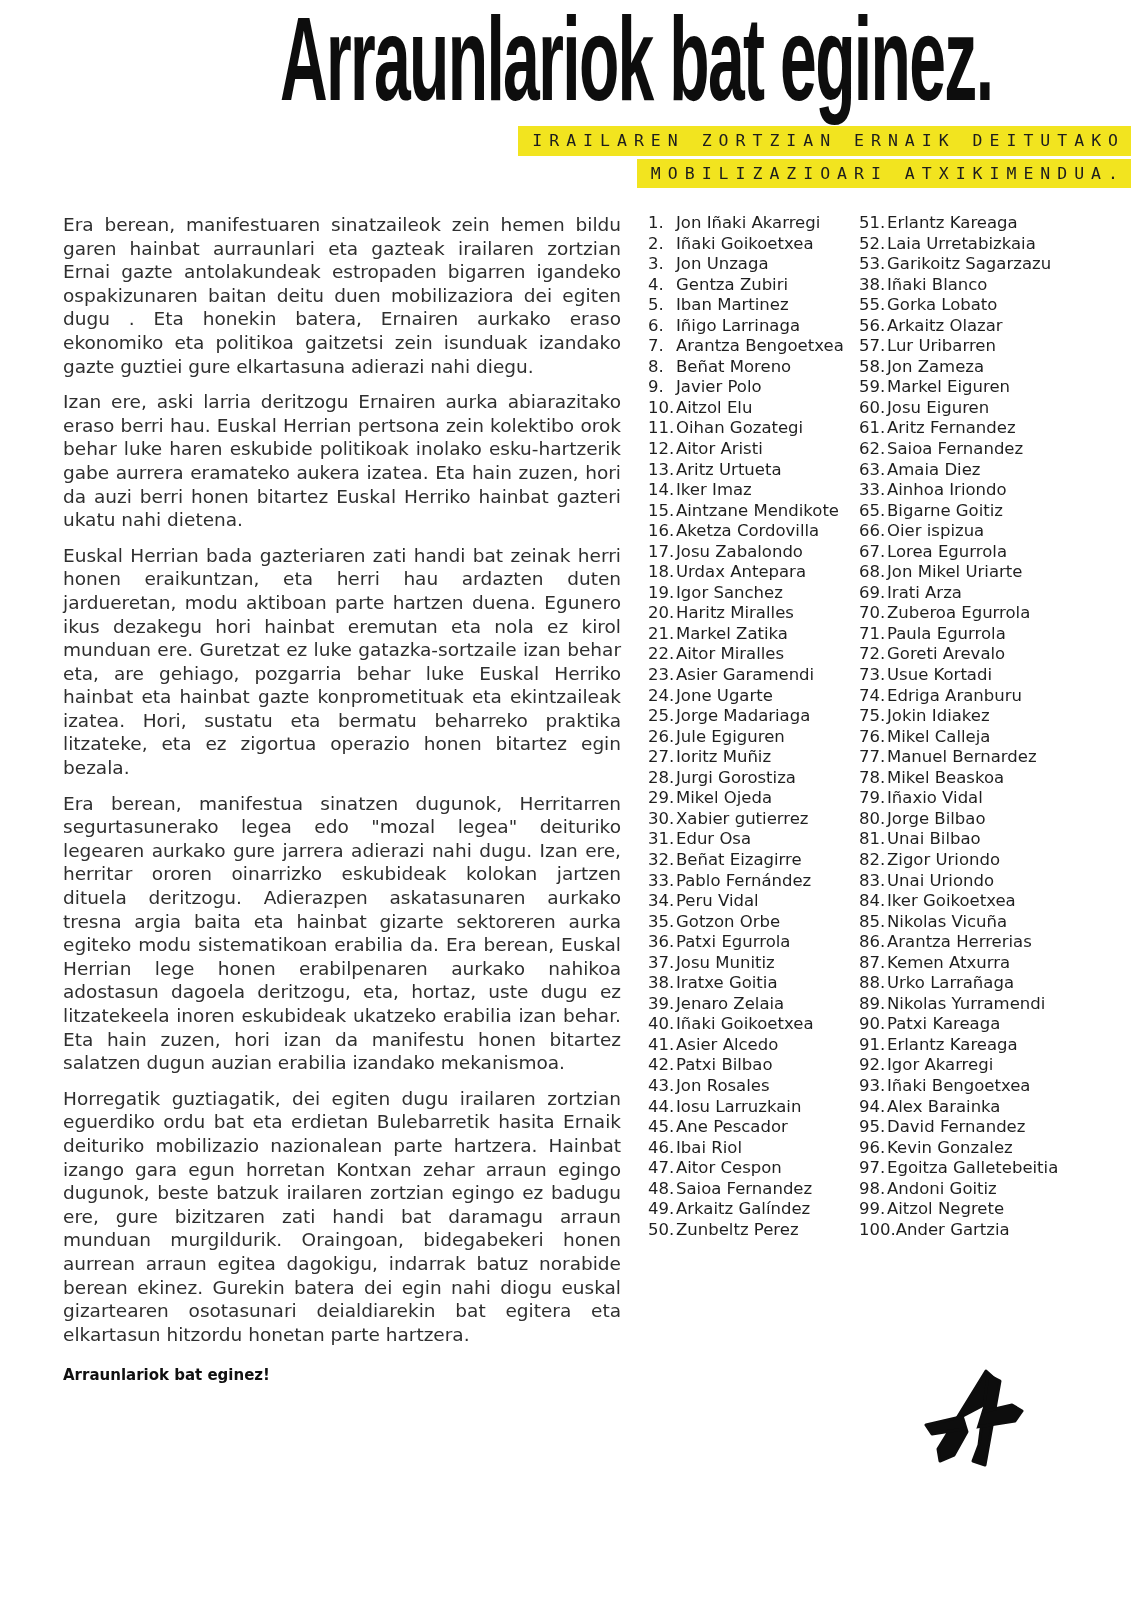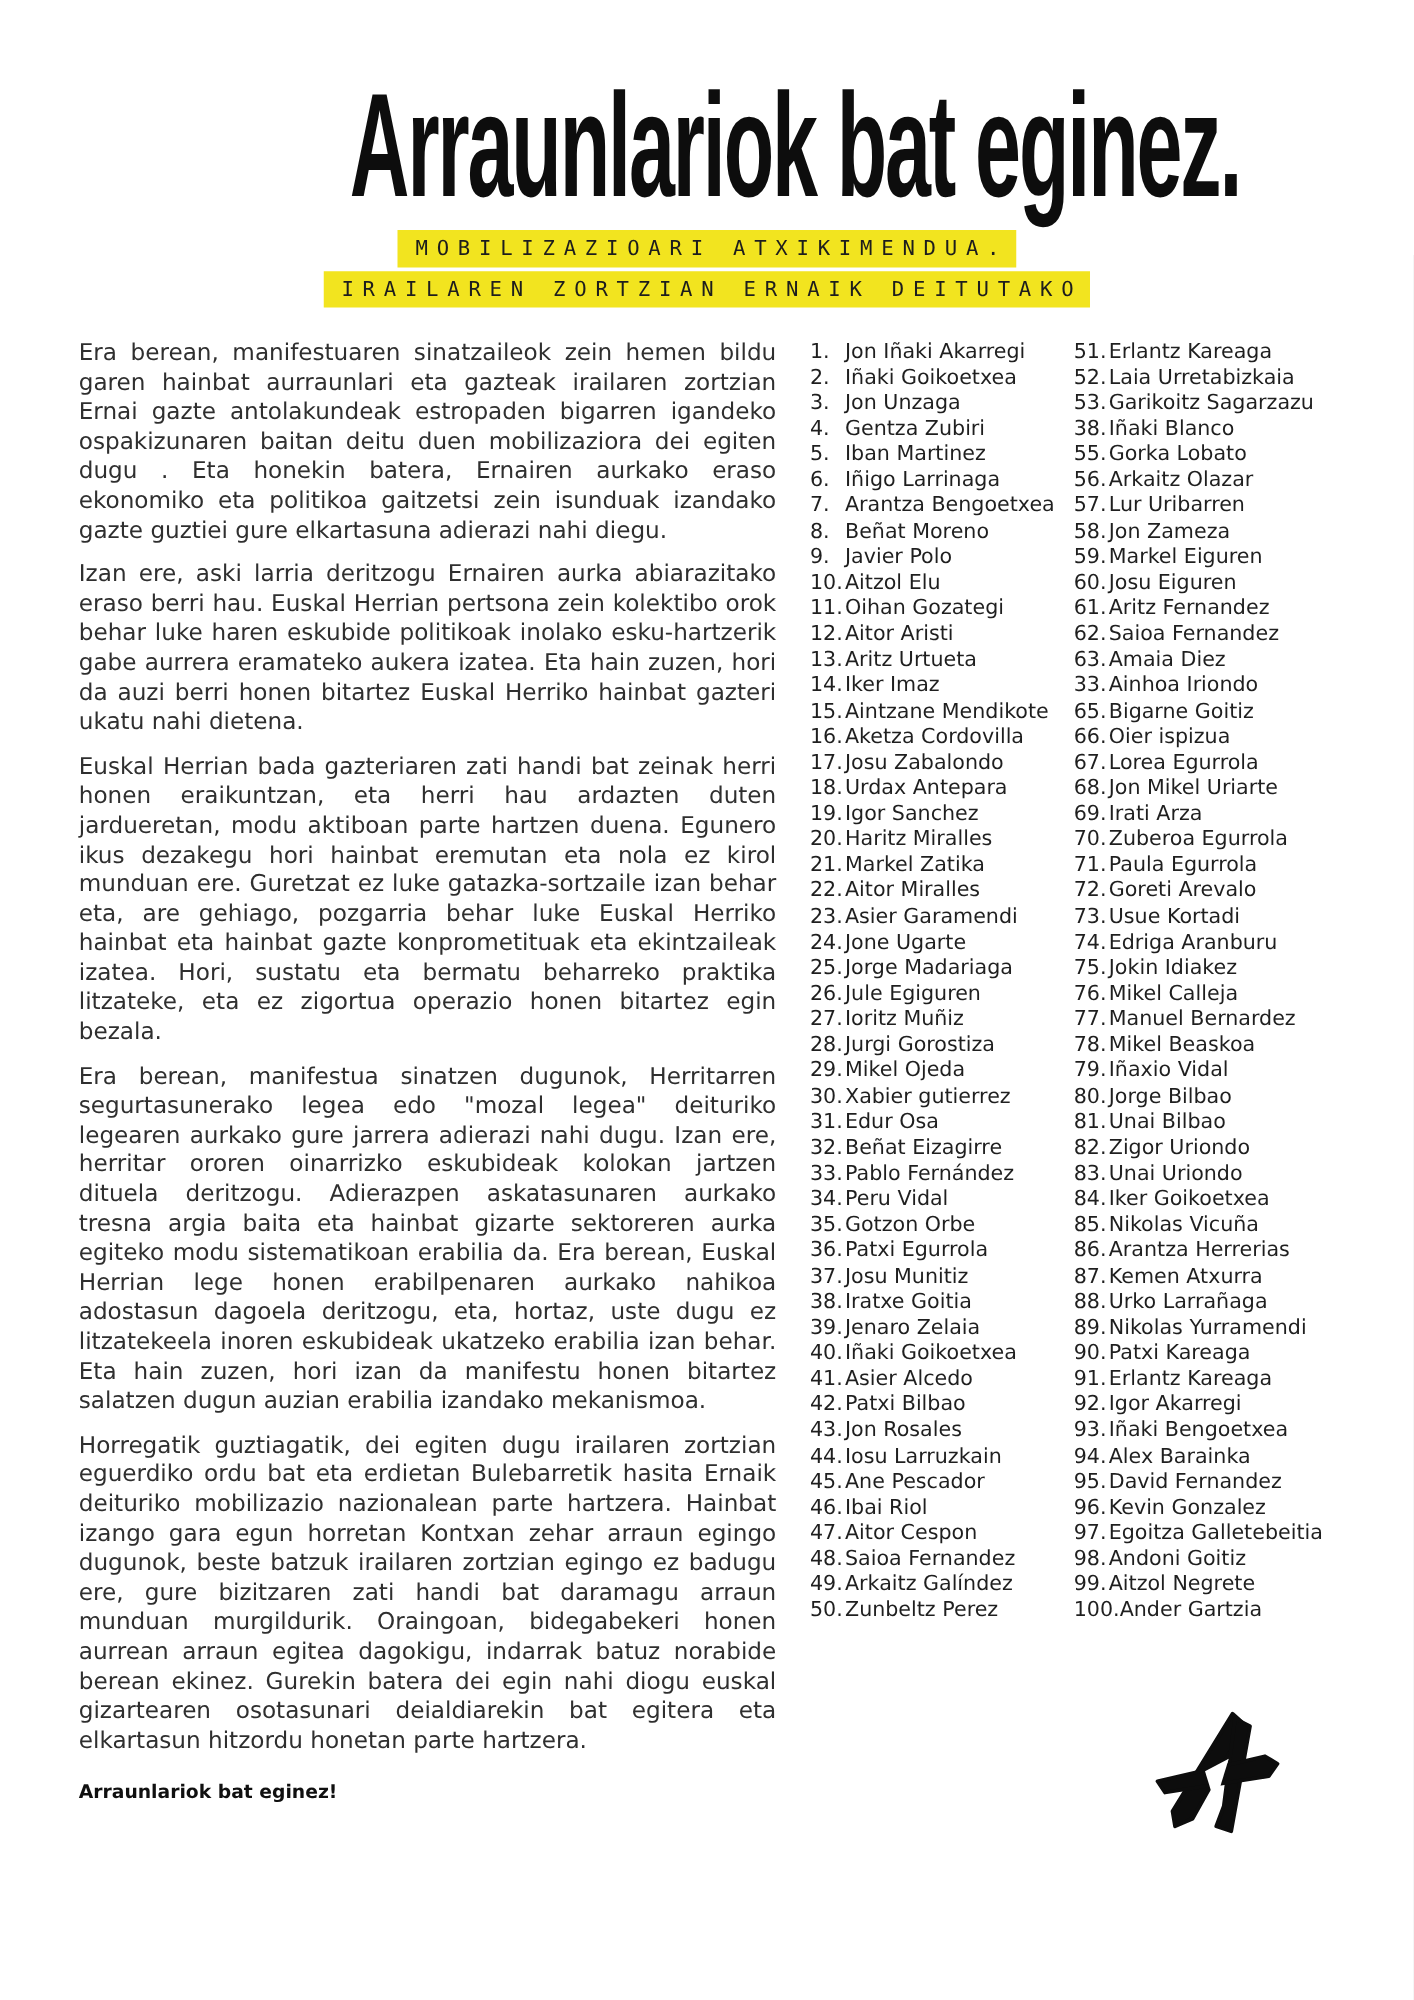--- a/index.html
+++ b/index.html
@@ -4,21 +4,21 @@
 <style>
   html,body { margin:0; padding:0; background:#e8e8e8; }
   .page {
     position:relative;
     width:1131px; height:1600px;
     margin:0 auto;
     background:#ffffff;
     font-family:"DejaVu Sans", sans-serif;
     overflow:hidden;
   }
-  .header { text-align:center; padding-top:58px; }
+  .header { text-align:right; }
   .title {
     display:inline-block;
     font-family:"Liberation Sans", sans-serif;
     font-weight:bold;
     font-size:118px;
     line-height:1.0;
     letter-spacing:-3px;
     white-space:nowrap;
     color:#0d0d0d;
     transform:scaleX(0.56);
@@ -73,24 +73,24 @@
 <body>
 
 <div class="page">
 
   <div class="header">
     <div>
       <span class="title" style="color: rgb(13, 13, 13);">Arraunlariok bat eginez.</span>
     </div>
     <div class="subtitle">
       <div class="sub-line-wrap">
-        <span class="sub-line" style="background: rgb(242, 228, 31);">MOBILIZAZIOARI ATXIKIMENDUA.</span>
+        <span class="sub-line" style="background: rgb(242, 228, 31);">IRAILAREN ZORTZIAN ERNAIK DEITUTAKO</span>
       </div>
       <div class="sub-line-wrap">
-        <span class="sub-line" style="background: rgb(242, 228, 31);">IRAILAREN ZORTZIAN ERNAIK DEITUTAKO</span>
+        <span class="sub-line" style="background: rgb(242, 228, 31);">MOBILIZAZIOARI ATXIKIMENDUA.</span>
       </div>
     </div>
   </div>
 
   <div class="content">
     <div class="left-col">
       <div>
           <p class="para">Era berean, manifestuaren sinatzaileok zein hemen bildu garen hainbat aurraunlari eta gazteak irailaren zortzian Ernai gazte antolakundeak estropaden bigarren igandeko ospakizunaren baitan deitu duen mobilizaziora dei egiten dugu . Eta honekin batera, Ernairen aurkako eraso ekonomiko eta politikoa gaitzetsi zein isunduak izandako gazte guztiei gure elkartasuna adierazi nahi diegu.</p>
           <p class="para">Izan ere, aski larria deritzogu Ernairen aurka abiarazitako eraso berri hau. Euskal Herrian pertsona zein kolektibo orok behar luke haren eskubide politikoak inolako esku-hartzerik gabe aurrera eramateko aukera izatea. Eta hain zuzen, hori da auzi berri honen bitartez Euskal Herriko hainbat gazteri ukatu nahi dietena.</p>
           <p class="para">Euskal Herrian bada gazteriaren zati handi bat zeinak herri honen eraikuntzan, eta herri hau ardazten duten jardueretan, modu aktiboan parte hartzen duena. Egunero ikus dezakegu hori hainbat eremutan eta nola ez kirol munduan ere. Guretzat ez luke gatazka-sortzaile izan behar eta, are gehiago, pozgarria behar luke Euskal Herriko hainbat eta hainbat gazte konprometituak eta ekintzaileak izatea. Hori, sustatu eta bermatu beharreko praktika litzateke, eta ez zigortua operazio honen bitartez egin bezala.</p>

